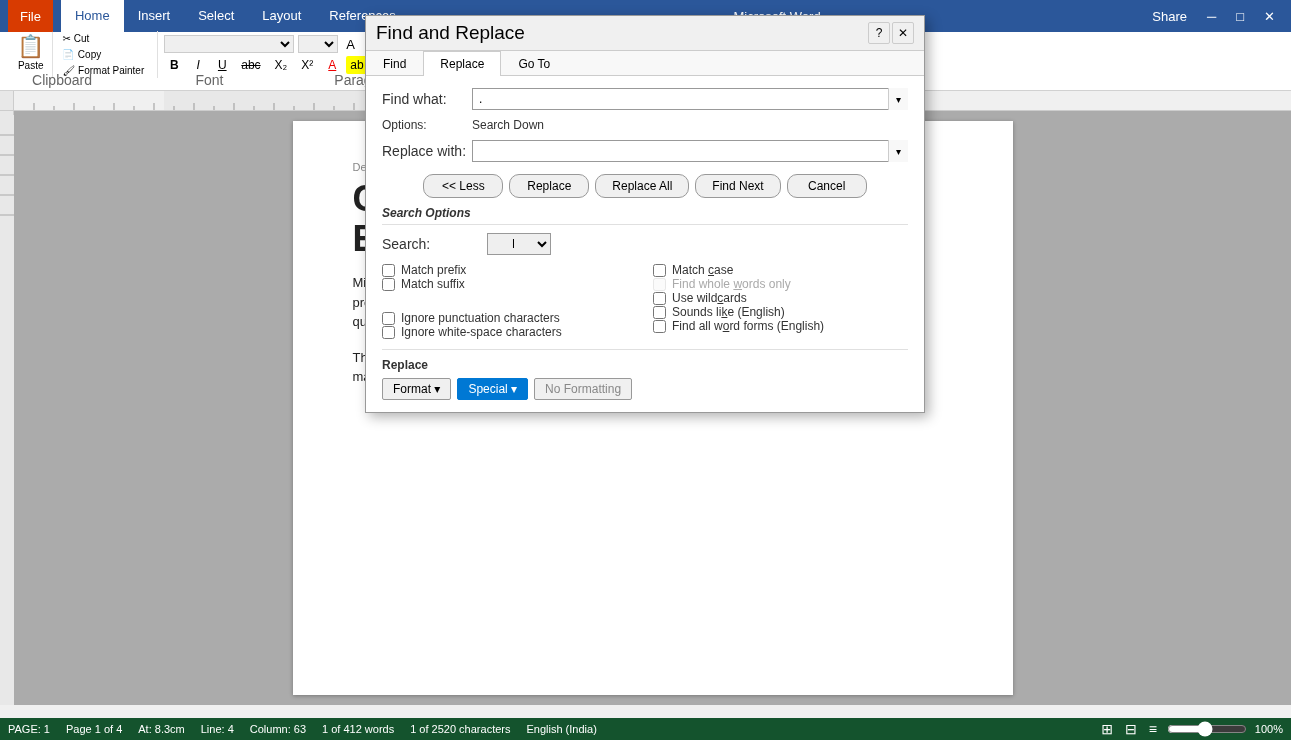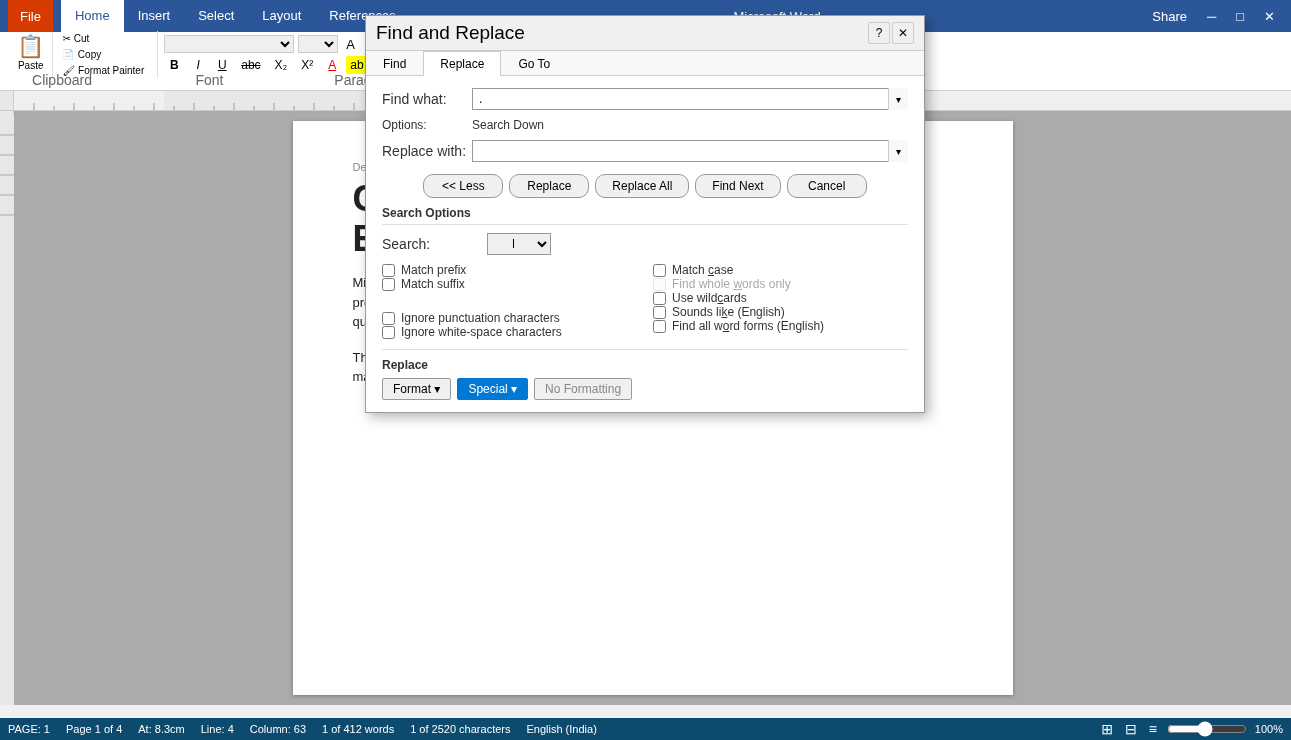--- a/index.html
+++ b/index.html
@@ -274,21 +274,21 @@
     }
     .doc-paragraph {
       font-size: 13px;
       color: #222;
       line-height: 1.5;
       margin-bottom: 16px;
     }
 
     
     .status-bar {
-      background: #0c4a6e;
+      background: #14532d;
       color: white;
       height: 22px;
       display: flex;
       align-items: center;
       padding: 0 8px;
       font-size: 11px;
       gap: 16px;
       position: fixed;
       bottom: 0;
       left: 0;
@@ -444,20 +444,21 @@
     .search-options-section {
       margin-top: 8px;
     }
     .search-options-title {
       font-size: 12px;
       font-weight: bold;
       color: #333;
       margin-bottom: 8px;
       padding-bottom: 4px;
       border-bottom: 1px solid #e0e0e0;
+      font-style: italic;
     }
     .search-options-grid {
       display: grid;
       grid-template-columns: 1fr 1fr;
       gap: 4px 16px;
       margin-bottom: 8px;
     }
     .checkbox-row {
       display: flex;
       align-items: center;

